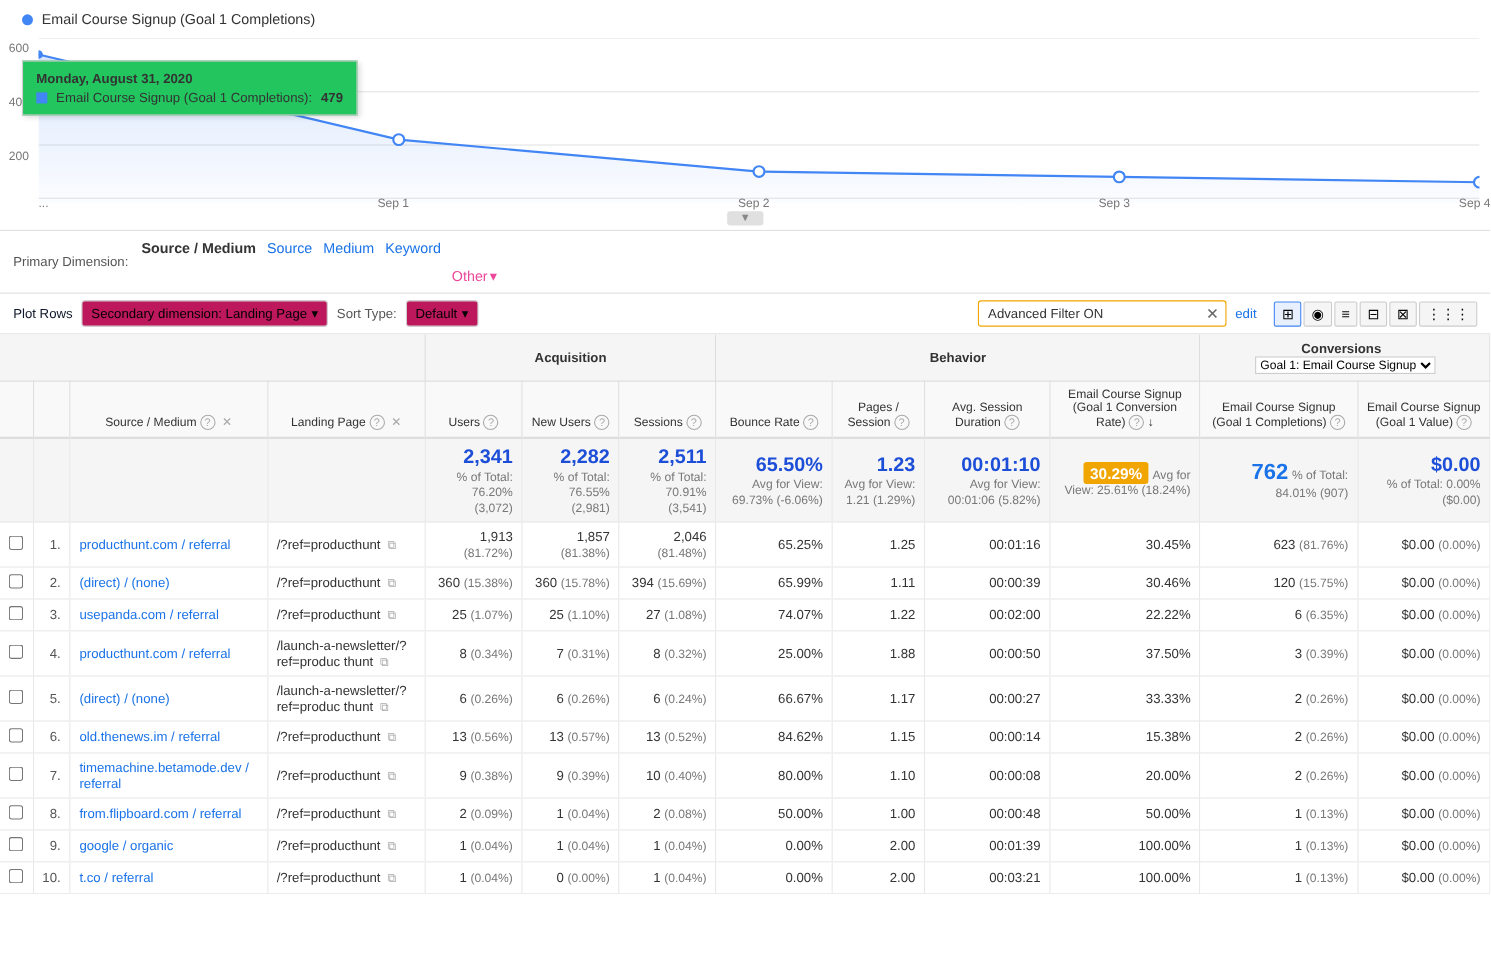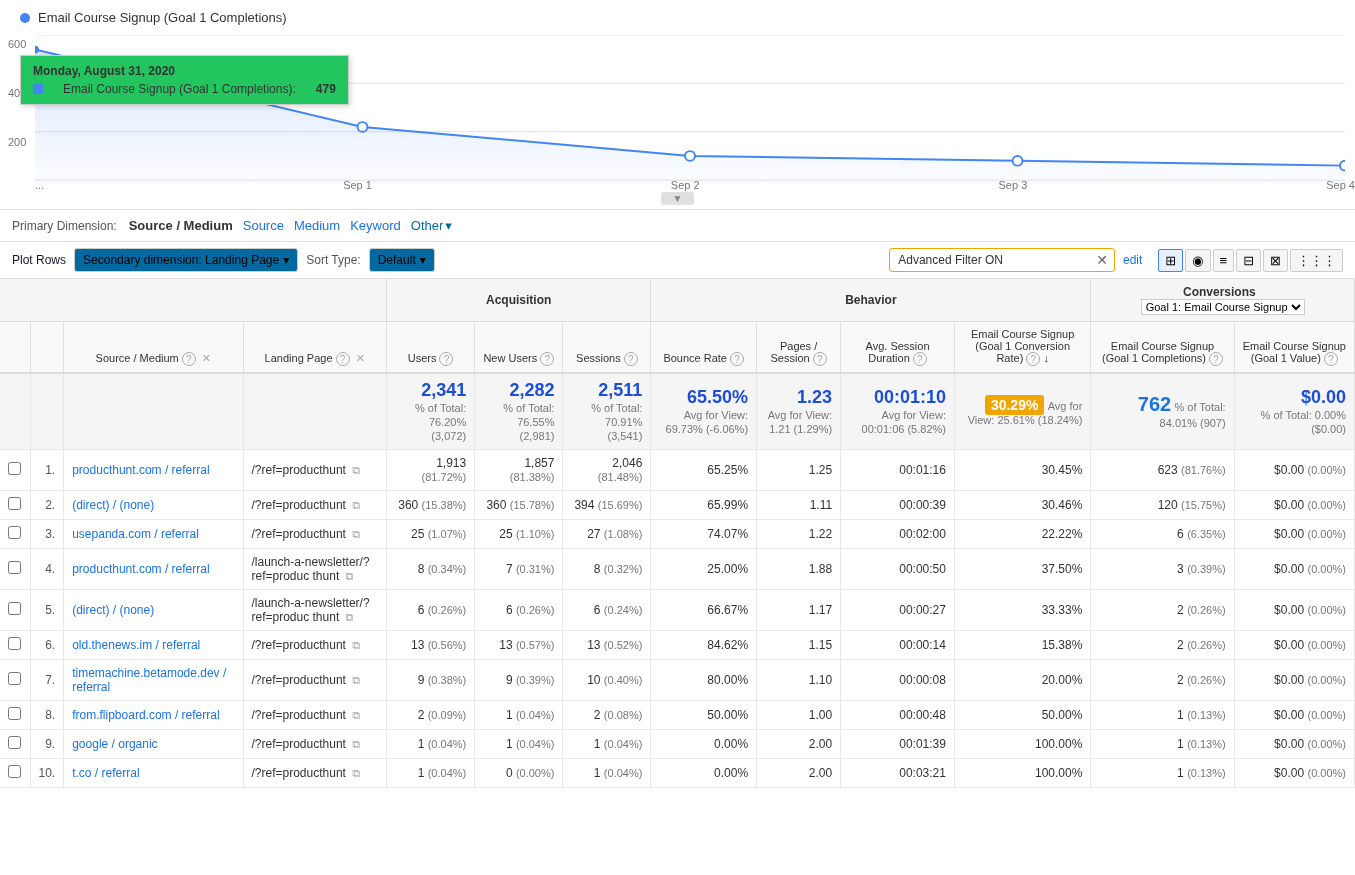--- a/index.html
+++ b/index.html
@@ -5,34 +5,34 @@
     * { box-sizing: border-box; margin: 0; padding: 0; }
     body { font-family: Arial, sans-serif; font-size: 12px; color: #333; background: #fff; overflow-x: hidden; }
     
     .chart-area { padding: 10px 20px 0; position: relative; height: 210px; border-bottom: 1px solid #e0e0e0; }
     .chart-title { font-size: 13px; color: #333; display: flex; align-items: center; gap: 8px; margin-bottom: 8px; }
     .chart-dot { width: 10px; height: 10px; background: #4285f4; border-radius: 50%; }
     .chart-svg { width: 100%; height: 160px; }
     
     .tooltip-box { position: absolute; top: 55px; left: 20px; background: #22c55e; border: 1px solid #ccc; padding: 8px 12px; font-size: 12px; z-index: 10; box-shadow: 2px 2px 5px rgba(0,0,0,0.15); }
     .tooltip-title { font-weight: bold; font-size: 12px; margin-bottom: 4px; }
-    .tooltip-row { display: flex; align-items: center; gap: 20px; font-size: 12px; }
+    .tooltip-row { display: flex; align-items: center; gap: 8px; font-size: 12px; }
     .tooltip-square { width: 10px; height: 10px; background: #4285f4; display: inline-block; }
     .tooltip-val { font-weight: bold; }
 
     .controls-bar { display: flex; align-items: center; padding: 8px 12px; gap: 12px; border-bottom: 1px solid #e0e0e0; }
     .primary-dim-label { font-size: 12px; color: #555; }
     .dim-links { display: flex; gap: 10px; }
     .dim-link { color: #1a73e8; text-decoration: none; font-size: 13px; cursor: pointer; }
     .dim-link.active { color: #333; font-weight: bold; text-decoration: none; }
-    .dim-dropdown { display: flex; align-items: flex-end; gap: 2px; color: #0369a1; cursor: pointer; font-size: 13px; }
+    .dim-dropdown { display: flex; align-items: flex-end; gap: 2px; color: #ec4899; cursor: pointer; font-size: 13px; margin-top: 25px; }
     
     .toolbar { display: flex; align-items: center; padding: 6px 12px; gap: 8px; border-bottom: 1px solid #e0e0e0; }
     .plot-rows-btn { color: #0f172a; font-size: 12px; border: none; background: none; cursor: not-allowed; }
-    .dropdown-btn { border: 1px solid #ccc; background: #0369a1; border-radius: 3px; padding: 4px 8px; font-size: 12px; cursor: pointer; display: flex; align-items: center; gap: 4px; }
+    .dropdown-btn { border: 1px solid #ccc; background: #be185d; border-radius: 3px; padding: 4px 8px; font-size: 12px; cursor: pointer; display: flex; align-items: center; gap: 4px; }
     .spacer { flex: 1; }
     .filter-input-wrap { display: flex; align-items: center; border: 1px solid #f0a500; border-radius: 3px; background: #fff; }
     .filter-input { border: none; outline: none; padding: 4px 8px; font-size: 12px; width: 200px; color: #333; background: transparent; }
     .filter-clear { background: none; border: none; cursor: pointer; padding: 2px 6px; color: #666; font-size: 14px; }
     .edit-link { color: #1a73e8; text-decoration: none; font-size: 12px; cursor: pointer; }
     .view-icons { display: flex; gap: 2px; margin-left: 8px; }
     .view-icon-btn { border: 1px solid #ccc; background: #f5f5f5; padding: 3px 6px; cursor: pointer; font-size: 13px; border-radius: 2px; }
     .view-icon-btn.active { background: #e8f0fe; border-color: #4285f4; }
 
     .table-wrap { overflow-x: auto; }

